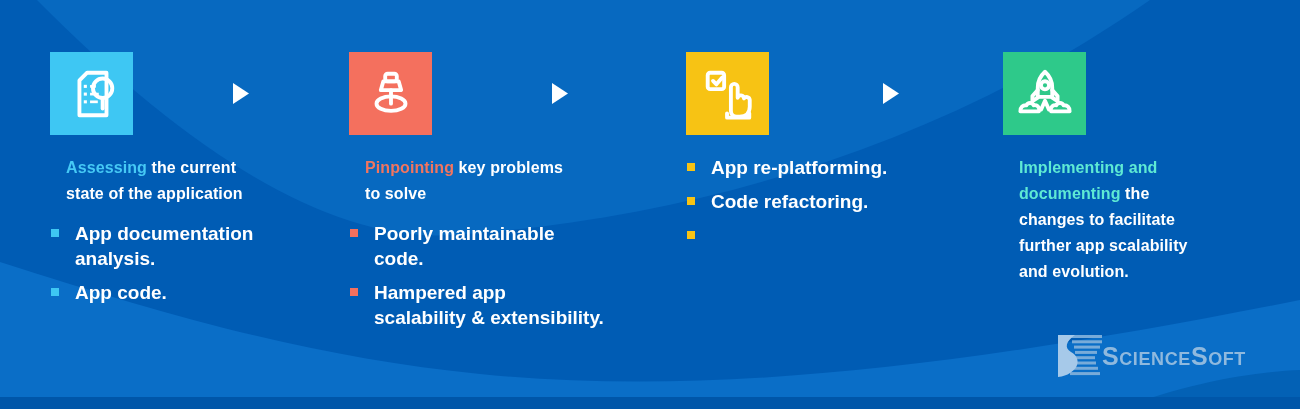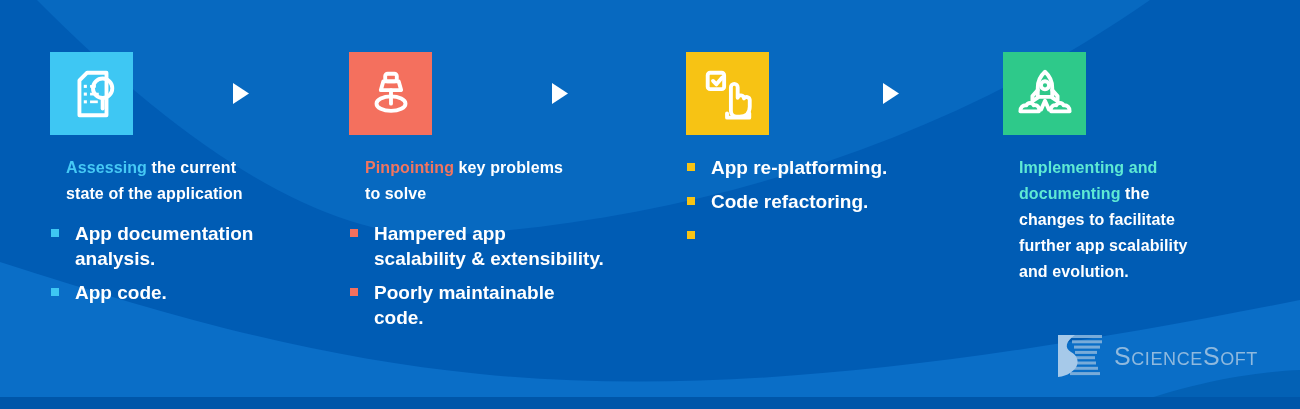--- a/index.html
+++ b/index.html
@@ -38,21 +38,21 @@
   .sq-1{background:#F4705E;}
   .sq-2{background:#F7C314;}
   .bt{white-space:pre-line;}
 
   .arrow{position:absolute;top:83px;}
   .arrow-0{left:233px;}
   .arrow-1{left:552px;}
   .arrow-2{left:883px;}
 
   .logo{position:absolute;left:1058px;top:335px;display:flex;align-items:center;}
-  .logo-text{font-size:25px;font-weight:400;font-variant:small-caps;letter-spacing:.6px;color:#8FB9DE;margin-left:12px;}
+  .logo-text{font-size:25px;font-weight:700;font-variant:small-caps;letter-spacing:.6px;color:#8FB9DE;margin-left:0;}
 </style>
 </head>
 <body>
 
 <div class="canvas">
 
   <svg class="bg" width="1300" height="409" viewBox="0 0 1300 409" preserveAspectRatio="none" aria-hidden="true">
     <rect width="1300" height="409" fill="#005CB4"></rect>
     <path d="M37,0 H1150 C950,140 700,220 450,235 Q280,245 37,0 Z" fill="#0769C0"></path>
     <path d="M0,262 C180,320 320,358 480,374 C700,396 950,370 1300,300 V409 H0 Z" fill="#0A6EC7"></path>
@@ -106,27 +106,27 @@
           <path d="M22,17 h16 l2.5,9 h-21 z"></path>
           <path d="M30,26 V40"></path>
           <ellipse cx="30" cy="40" rx="15" ry="7.5"></ellipse>
         </svg>
       </div>
       <div class="heading"><span class="hl hl-1">Pinpointing</span><span> key problems
 to solve</span></div>
       <ul class="bullets">
         <li class="bullet">
             <span class="sq sq-1"></span>
+            <span class="bt">Poorly maintainable
+code.</span>
+          </li>
+        <li class="bullet">
+            <span class="sq sq-1"></span>
             <span class="bt">Hampered app
 scalability &amp; extensibility.</span>
-          </li>
-        <li class="bullet">
-            <span class="sq sq-1"></span>
-            <span class="bt">Poorly maintainable
-code.</span>
           </li>
       </ul>
     </div>
 
     <div class="arrow arrow-1">
       <svg width="16" height="21" viewBox="0 0 16 21">
           <polygon points="0,0 16,10.5 0,21" fill="#FFFFFF"></polygon>
         </svg>
     </div>
 

